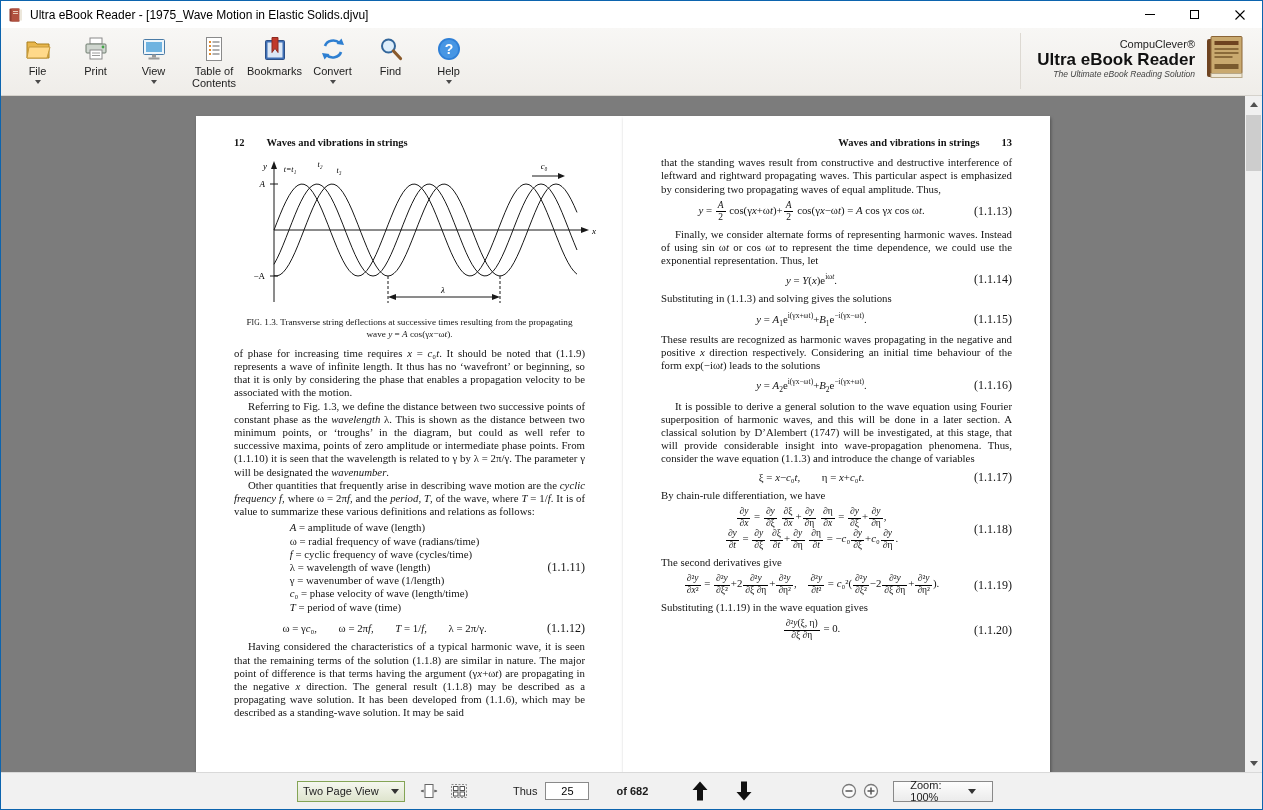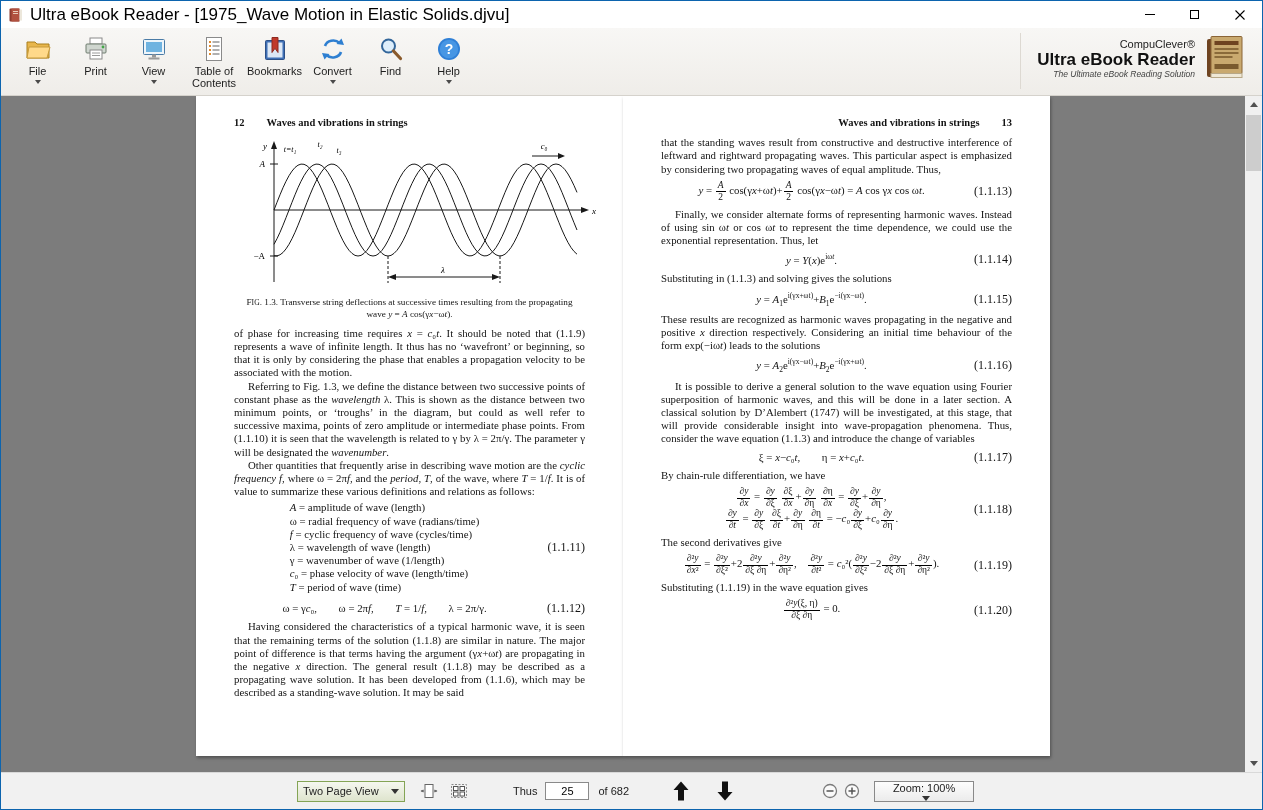--- a/index.html
+++ b/index.html
@@ -4,21 +4,21 @@
 <style>
   * { margin:0; padding:0; box-sizing:border-box; }
   html,body { background:#ffffff; }
   body { width:1263px; font-family:"Liberation Sans", sans-serif; }
 
   .window { width:1263px; height:810px; border:1px solid #0c64ae; display:flex; flex-direction:column; background:#fff; }
 
   
   .titlebar { height:27px; background:#ffffff; display:flex; align-items:center; padding-left:7px; flex:none; }
   .app-icon { width:16px; height:16px; margin-right:6px; flex:none; }
-  .title-text { font-size:17px; color:#000; white-space:nowrap; }
+  .title-text { font-size:12px; color:#000; white-space:nowrap; }
   .win-controls { margin-left:auto; display:flex; height:100%; }
   .win-btn { width:45px; height:100%; display:flex; align-items:center; justify-content:center; cursor:default; }
   .glyph-min { width:10px; height:1px; background:#000; display:block; }
   .glyph-max { width:9px; height:9px; border:1px solid #000; display:block; }
 
   
   .toolbar { height:68px; background:linear-gradient(#f8f7f5,#efede9); border-bottom:1px solid #d5d2cc; display:flex; align-items:flex-start; padding:5px 10px 0 8px; flex:none; }
   .tb-btn { width:57px; display:flex; flex-direction:column; align-items:center; padding:2px 1px; margin-right:1px; }
   .tb-btn.wide { width:62px; }
   .tb-icon { width:30px; height:28px; display:flex; align-items:center; justify-content:center; }
@@ -26,21 +26,21 @@
   .dd { width:0; height:0; border-left:3.5px solid transparent; border-right:3.5px solid transparent; border-top:4px solid #4a4a4a; margin-top:3px; }
   .toolbar-sep { width:1px; height:56px; background:#ddd9d2; margin-left:auto; }
   .branding { display:flex; align-items:center; margin-left:16px; padding-right:4px; }
   .brand-text { text-align:right; margin-right:5px; }
   .brand-company { font-size:11px; color:#222; }
   .brand-product { font-size:17px; font-weight:bold; color:#111; line-height:19px; }
   .brand-tagline { font-size:8.5px; font-style:italic; color:#444; }
 
   
   .content { flex:1; position:relative; background:#7c7c7c; overflow:hidden; }
-  .pages { position:absolute; left:0; right:17px; top:0; bottom:0; display:flex; justify-content:center; gap:0; padding-top:0; }
+  .pages { position:absolute; left:0; right:17px; top:0; bottom:0; display:flex; justify-content:center; gap:0; padding-top:20px; }
   .page { width:427px; height:660px; background:#fff; box-shadow:1px 2px 3px rgba(0,0,0,.35); padding:20px 38px 0 38px; font-family:"Liberation Serif", serif; font-size:10.8px; line-height:13.2px; color:#131313; overflow:hidden; }
   .page-head { display:flex; align-items:baseline; font-weight:bold; font-size:10.5px; margin-bottom:7px; }
   .page-head .gap { width:22px; flex:none; }
   .page-head.right { justify-content:flex-end; }
   .p { text-align:justify; }
   .ind { text-indent:14px; }
   .caption { font-size:9.2px; line-height:11.3px; text-align:center; margin:3px 8px 7px; }
   #wave-svg { display:block; margin:0 auto; }
   .defrow { display:flex; align-items:center; margin:3px 0 8px; }
   .defs-wrap { flex:1; display:flex; justify-content:center; }
@@ -63,26 +63,26 @@
 
   
   .statusbar { height:37px; background:#f1f1f1; border-top:1px solid #d9d9d9; display:flex; align-items:center; flex:none; font-size:11px; color:#1c1c1c; }
   .viewmode { margin-left:296px; width:108px; height:21px; border:1px solid #84a455; background:linear-gradient(#f5f7ef,#dee4cd); display:flex; align-items:center; padding:0 5px; }
   .viewmode span:first-child { flex:1; white-space:nowrap; overflow:hidden; }
   .sel-arrow { width:0; height:0; border-left:4px solid transparent; border-right:4px solid transparent; border-top:5px solid #333; margin-left:4px; }
   .layout-btn { width:24px; height:22px; display:flex; align-items:center; justify-content:center; }
   .lb1 { margin-left:12px; } .lb2 { margin-left:6px; }
   .page-label { margin-left:42px; }
   .page-input { margin-left:8px; width:44px; height:18px; border:1px solid #8a8a8a; text-align:center; font-size:11px; font-family:"Liberation Sans",sans-serif; background:#fff; }
-  .page-total { margin-left:9px; }
+  .page-total { margin-left:27px;font-weight:bold; }
   .nav-btn { width:28px; height:26px; display:flex; align-items:center; justify-content:center; }
   .nav-prev { margin-left:38px; } .nav-next { margin-left:16px; }
   .zoom-btn { width:17px; height:17px; display:flex; align-items:center; justify-content:center; }
   .zo { margin-left:82px; } .zi { margin-left:5px; }
-  .zoom-select { margin-left:14px; width:100px; height:21px; border:1px solid #898989; background:linear-gradient(#fdfdfd,#ebebeb); display:flex; align-items:center; padding:0 16px;flex-direction:column; }
+  .zoom-select { margin-left:14px; width:100px; height:21px; border:1px solid #898989; background:linear-gradient(#fdfdfd,#ebebeb); display:flex; align-items:center; padding:0 16px; }
   .zoom-select span:first-child { flex:1; }
 </style>
 </head>
 <body>
 
 <div class="window">
 
   <div class="titlebar">
     <svg class="app-icon" viewBox="0 0 16 16">
       <rect x="1.5" y="1.5" width="10" height="13" rx="1" fill="#8d3b2f"></rect>

